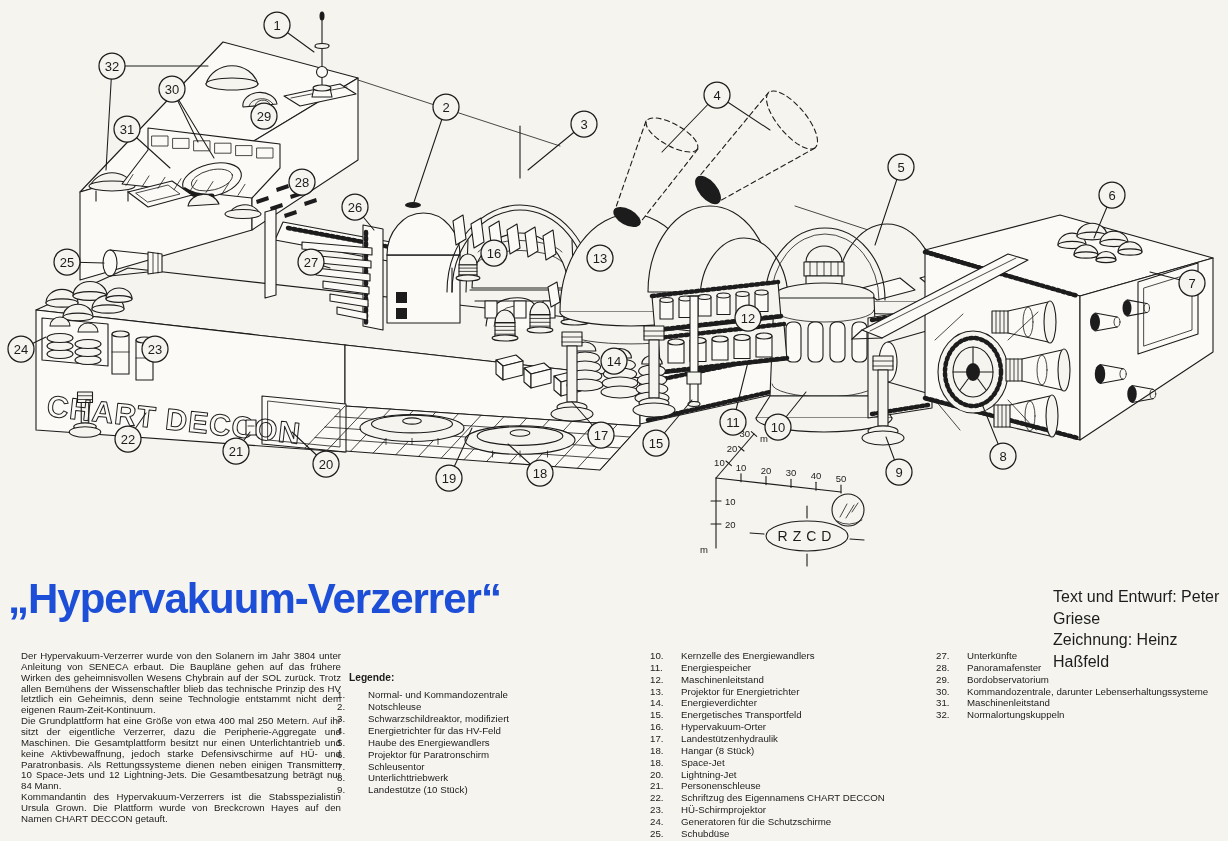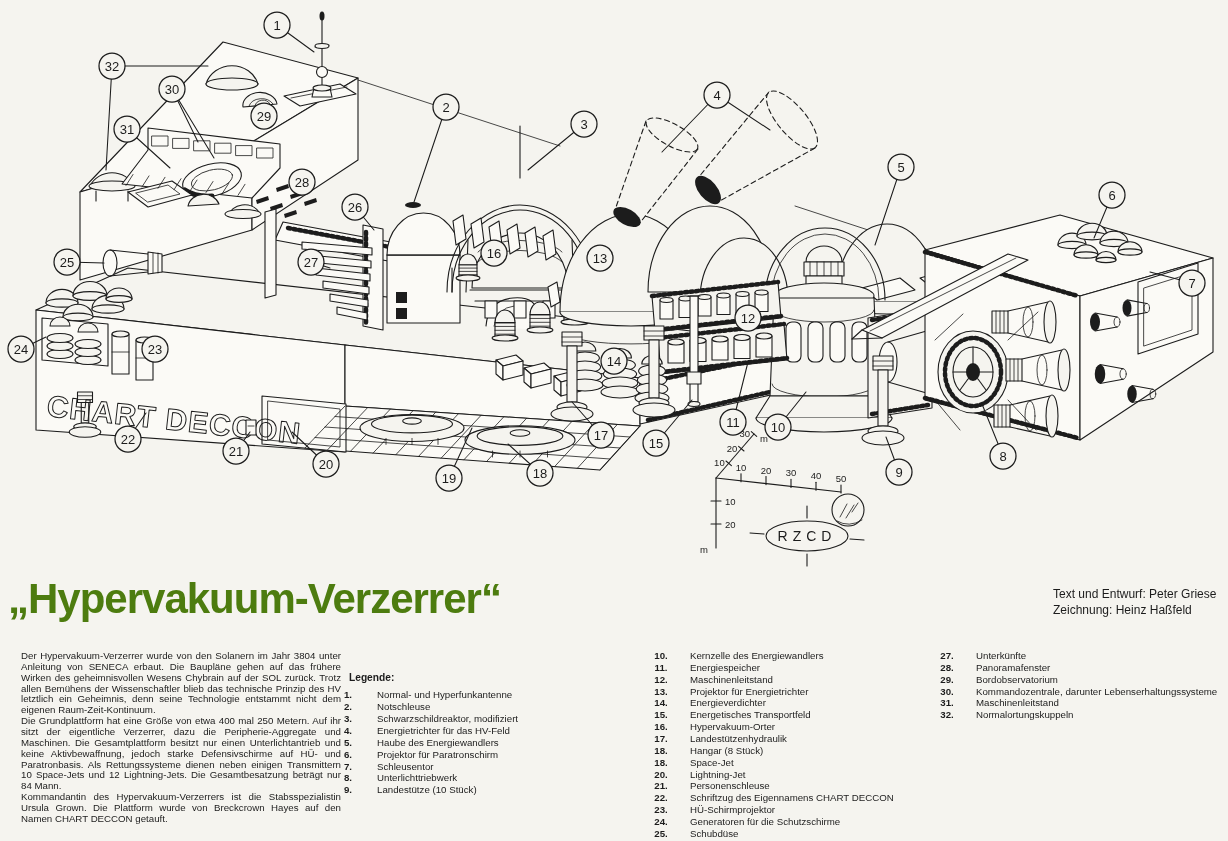--- a/index.html
+++ b/index.html
@@ -20,33 +20,33 @@
   #scene .grt{stroke-dasharray:2.5 3;stroke-width:4.5;}
   #scene .thn{stroke-width:.8;}
   #scene .ld{stroke-width:1.05;}
   #scene .co{fill:#f5f4ef;stroke-width:1.25;}
   #scene text{stroke:none;fill:#1c1c1c;font-family:"Liberation Sans",sans-serif;}
   #scene .outline-txt{fill:none;stroke:#1c1c1c;stroke-width:1;font-weight:700;letter-spacing:1px;}
   #scene .svgtxt{stroke:none;fill:#1c1c1c;}
 
   .caption-row{position:absolute;left:8px;top:576px;width:1212px;}
   .page-title{
-    margin:0;font-size:42px;font-weight:700;letter-spacing:-1px;line-height:1.1;color:#4d7c0f;
+    margin:0;font-size:42px;font-weight:700;letter-spacing:-1px;line-height:1.1;color:#1d4ed8;
   }
-  .credits{position:absolute;left:1045px;top:10px;font-size:12px;line-height:1.35;}
+  .credits{position:absolute;left:1045px;top:10px;font-size:16px;line-height:1.35;}
   .cols{position:absolute;top:651px;left:0;width:1228px;font-size:9.7px;line-height:1.12;}
   .col{position:absolute;top:0;}
   .c1{left:21px;width:320px;}
   .c2{left:337px;width:297px;}
   .c3{left:650px;width:288px;}
   .c4{left:936px;width:290px;}
   .col p{margin:0;text-align:justify;}
   .legend-heading{margin:21px 0 7px 12px;font-size:10.2px;font-weight:700;}
   .lrow{display:flex;margin-bottom:1px;}
-  .lnum{min-width:22px;text-align:center;padding-right:18px;flex:none;font-weight:bold;}
+  .lnum{min-width:22px;text-align:left;padding-right:9px;flex:none;}
 </style>
 </head>
 <body>
 
 <div class="page">
 
   <svg id="scene" width="1228" height="572" viewBox="0 0 1228 572">
 
     <g>
       <line x1="358" y1="80" x2="560" y2="146" class="thn"></line>
@@ -743,21 +743,21 @@
     <div class="col c1">
       <p>Der Hypervakuum-Verzerrer wurde von den Solanern im Jahr 3804 unter Anleitung von SENECA erbaut. Die Baupläne gehen auf das frühere Wirken des geheimnisvollen Wesens Chybrain auf der SOL zurück. Trotz allen Bemühens der Wissenschaftler blieb das technische Prinzip des HV letztlich ein Geheimnis, denn seine Technologie entstammt nicht dem eigenen Raum-Zeit-Kontinuum.</p>
       <p>Die Grundplattform hat eine Größe von etwa 400 mal 250 Metern. Auf ihr sitzt der eigentliche Verzerrer, dazu die Peripherie-Aggregate und Maschinen. Die Gesamtplattform besitzt nur einen Unterlichtantrieb und keine Aktivbewaffnung, jedoch starke Defensivschirme auf HÜ- und Paratronbasis. Als Rettungssysteme dienen neben einigen Transmittern 10 Space-Jets und 12 Lightning-Jets. Die Gesamtbesatzung beträgt nur 84 Mann.</p>
       <p>Kommandantin des Hypervakuum-Verzerrers ist die Stabsspezialistin Ursula Grown. Die Plattform wurde von Breckcrown Hayes auf den Namen CHART DECCON getauft.</p>
     </div>
     <div class="col c2">
       <div class="legend-heading">Legende:</div>
       <div id="legend-col-a">
           <div class="lrow">
             <span class="lnum">1.</span>
-            <span>Normal- und Hyperfunkantenne</span>
+            <span>Normal- und Kommandozentrale</span>
           </div>
           <div class="lrow">
             <span class="lnum">2.</span>
             <span>Notschleuse</span>
           </div>
           <div class="lrow">
             <span class="lnum">3.</span>
             <span>Schwarzschildreaktor, modifiziert</span>
           </div>
           <div class="lrow">

